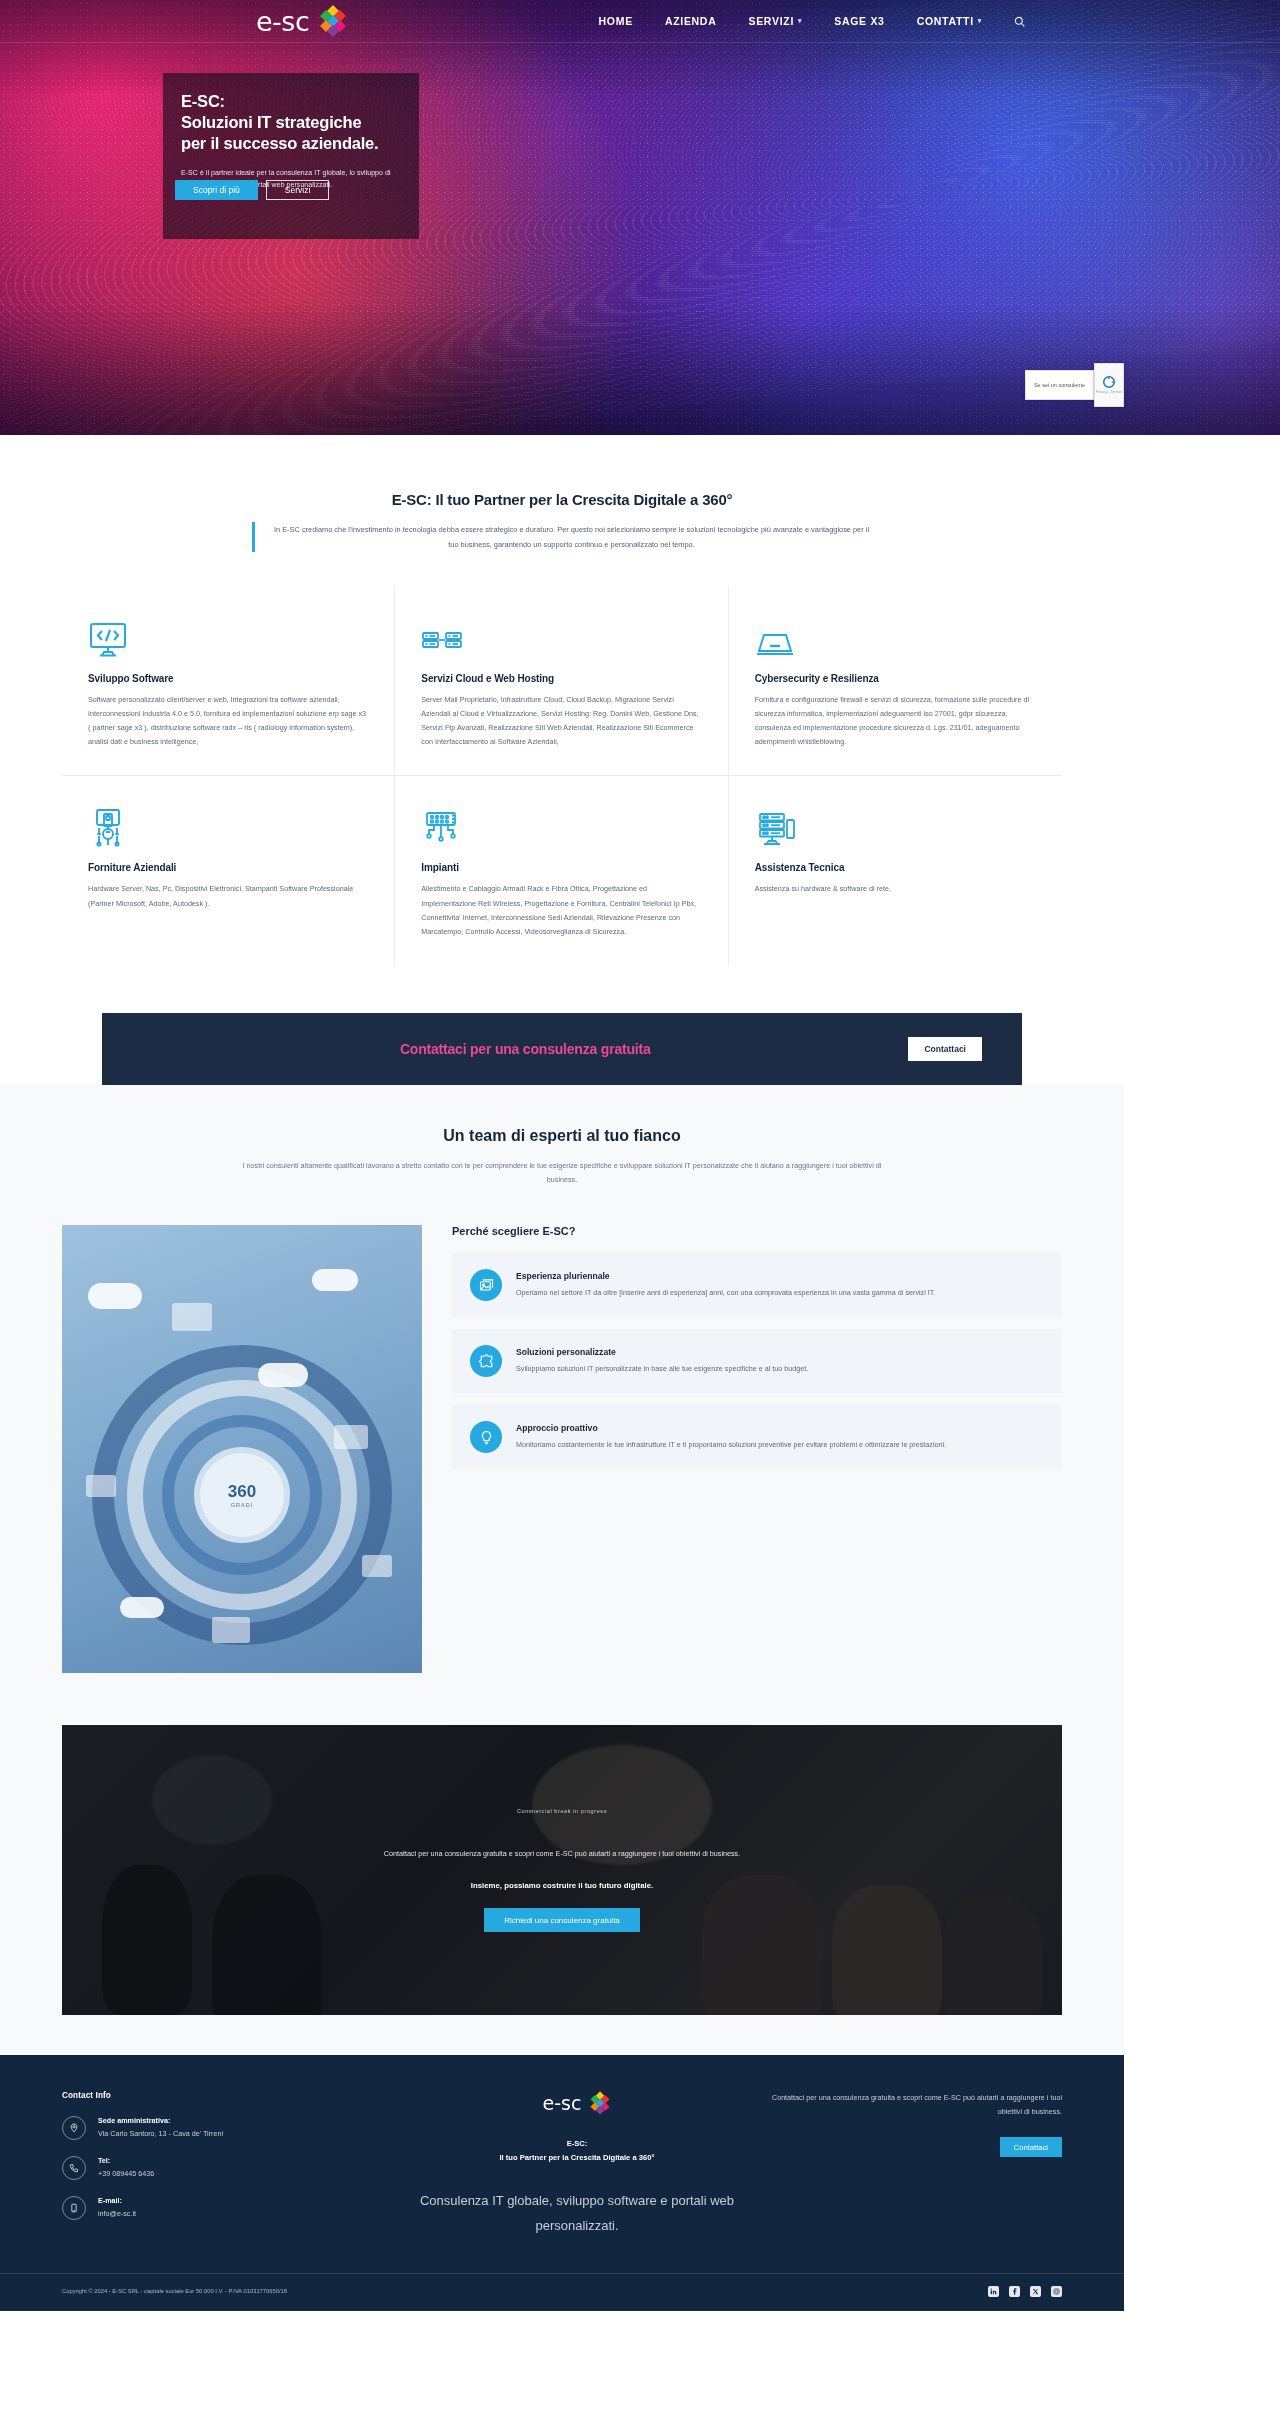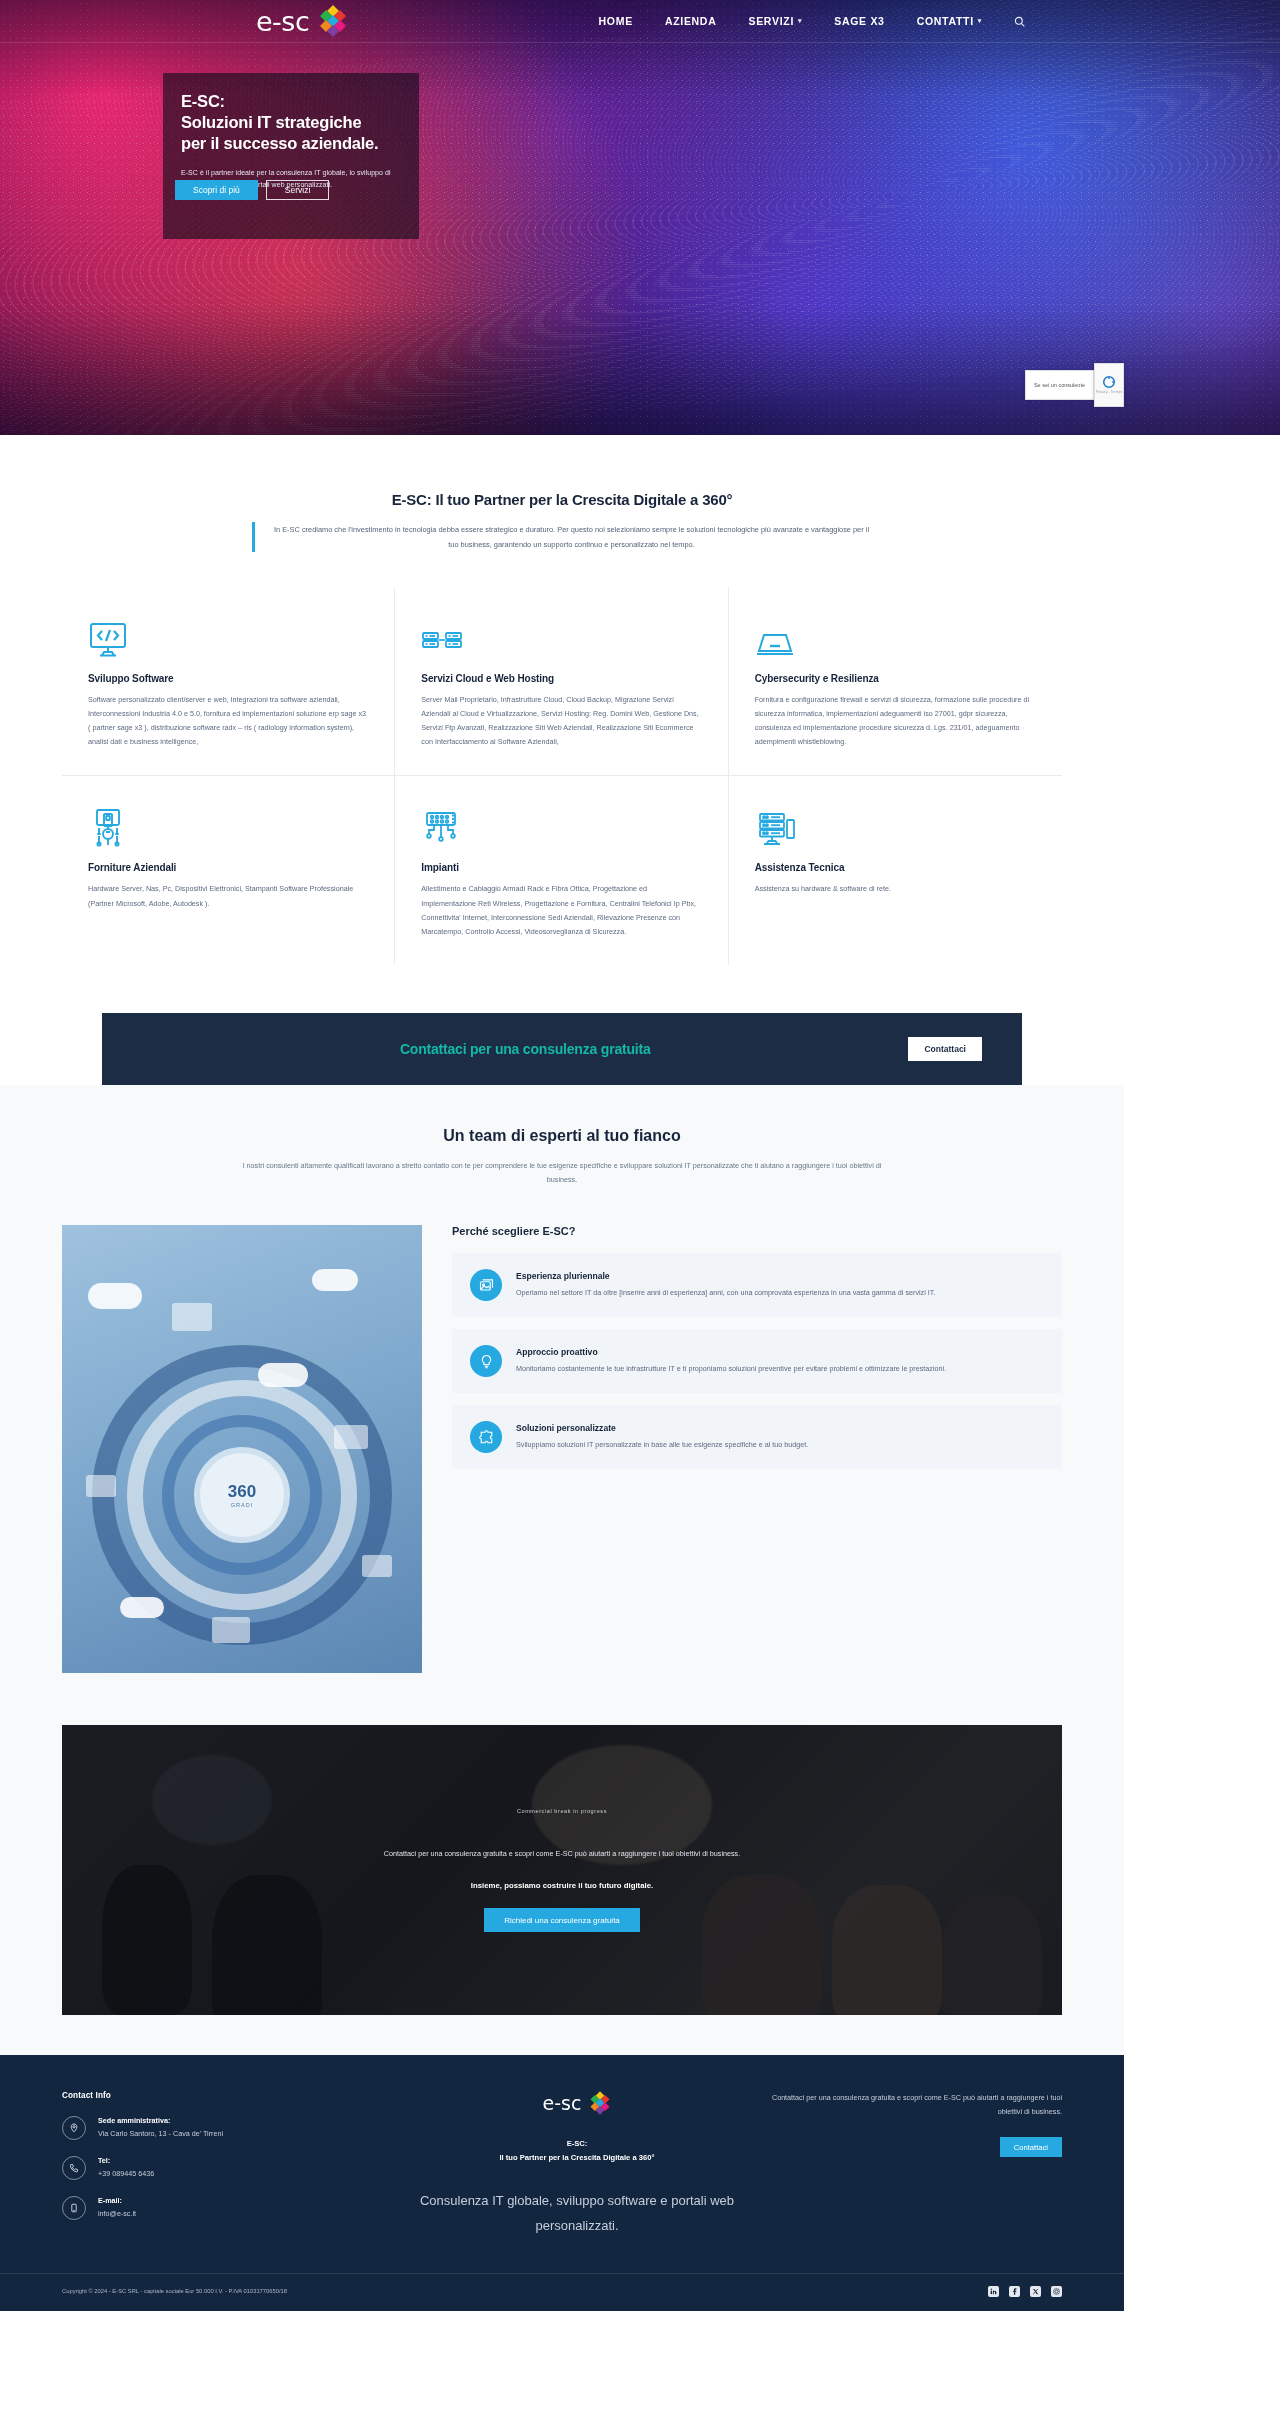--- a/index.html
+++ b/index.html
@@ -121,21 +121,21 @@
   .cards-grid .card:nth-child(-n+3) { border-bottom:1px solid #e8ecf2; }
   .card-icon { height:44px; margin-bottom:14px; display:flex; align-items:flex-end; }
   .card-title { font-size:10px; font-weight:700; color:#16233a; margin-bottom:9px; letter-spacing:-.1px; }
   .card-text { font-size:7.2px; line-height:1.95; color:#5d6a80; }
   
   .cta-bar-wrap { padding:22px 0 0; background:#fff; }
   .cta-bar {
     width:920px; margin:0 auto; background:#1b2c44; height:72px;
     display:flex; align-items:center; padding:0 40px;
   }
-  .cta-bar-title { color:#14b8a6; font-size:14px; font-weight:700; margin:0 auto; letter-spacing:-.2px; }
+  .cta-bar-title { color:#ec4899; font-size:14px; font-weight:700; margin:0 auto; letter-spacing:-.2px; }
   .cta-bar-btn {
     background:#fff; color:#1b2c44; font-size:8.5px; font-weight:700;
     padding:0 16px; height:24px; display:flex; align-items:center; border:none; cursor:pointer;
   }
   
   .team { background:#f7f9fb; padding:42px 0 30px; }
   .team-title { text-align:center; font-size:16px; font-weight:700; color:#18253b; }
   .team-sub {
     width:660px; margin:14px auto 0; text-align:center;
     font-size:7.2px; line-height:2.0; color:#6a778c;
@@ -502,40 +502,40 @@
           </div>
           <div>
             <div class="why-h">Esperienza pluriennale</div>
             <div class="why-p">Operiamo nel settore IT da oltre [inserire anni di esperienza] anni, con una comprovata esperienza in una vasta gamma di servizi IT.</div>
           </div>
         </div>
 
         <div class="why-item">
           <div class="why-ic">
             <svg width="15" height="15" viewBox="0 0 20 20" fill="none" stroke="#fff" stroke-width="1.5">
+              <path d="M3 3 H8 a2 2 0 1 1 4 0 H17 V8 a2 2 0 1 0 0 4 V17 H12 a2 2 0 1 0 -4 0 H3 V12 a2 2 0 1 1 0 -4 Z"></path>
+            </svg>
+          </div>
+          <div>
+            <div class="why-h">Soluzioni personalizzate</div>
+            <div class="why-p">Sviluppiamo soluzioni IT personalizzate in base alle tue esigenze specifiche e al tuo budget.</div>
+          </div>
+        </div>
+
+        <div class="why-item">
+          <div class="why-ic">
+            <svg width="15" height="15" viewBox="0 0 20 20" fill="none" stroke="#fff" stroke-width="1.5">
               <path d="M10 2 a5.5 5.5 0 0 1 3.4 9.8 V14 H6.6 v-2.2 A5.5 5.5 0 0 1 10 2 Z"></path>
               <line x1="7.5" y1="16.3" x2="12.5" y2="16.3"></line>
               <line x1="8.6" y1="18.3" x2="11.4" y2="18.3"></line>
             </svg>
           </div>
           <div>
             <div class="why-h">Approccio proattivo</div>
             <div class="why-p">Monitoriamo costantemente le tue infrastrutture IT e ti proponiamo soluzioni preventive per evitare problemi e ottimizzare le prestazioni.</div>
-          </div>
-        </div>
-
-        <div class="why-item">
-          <div class="why-ic">
-            <svg width="15" height="15" viewBox="0 0 20 20" fill="none" stroke="#fff" stroke-width="1.5">
-              <path d="M3 3 H8 a2 2 0 1 1 4 0 H17 V8 a2 2 0 1 0 0 4 V17 H12 a2 2 0 1 0 -4 0 H3 V12 a2 2 0 1 1 0 -4 Z"></path>
-            </svg>
-          </div>
-          <div>
-            <div class="why-h">Soluzioni personalizzate</div>
-            <div class="why-p">Sviluppiamo soluzioni IT personalizzate in base alle tue esigenze specifiche e al tuo budget.</div>
           </div>
         </div>
       </div>
     </div>
   </section>
 
   <div class="dark-cta-wrap">
     <div class="dark-cta">
       <div class="dca-scene">
         <div class="dca-glow" style="width:180px;height:120px;left:470px;top:20px;background:rgba(255,225,180,.22);"></div>

